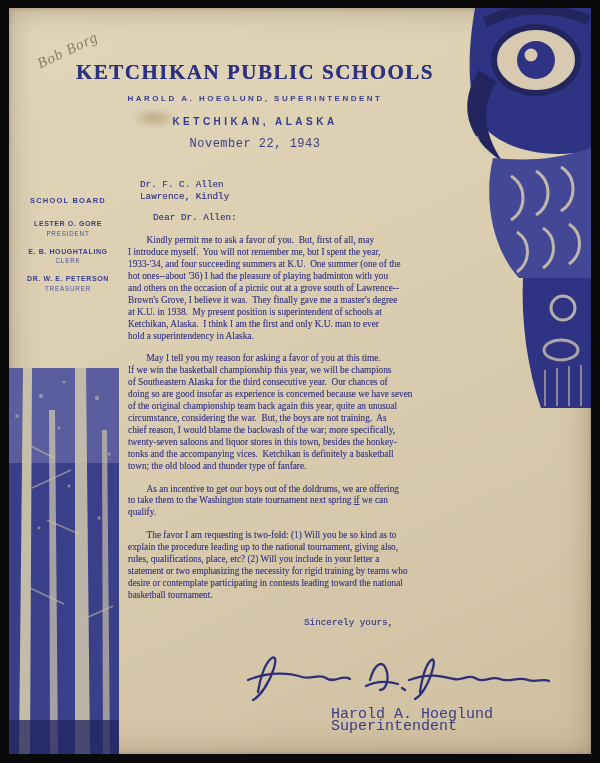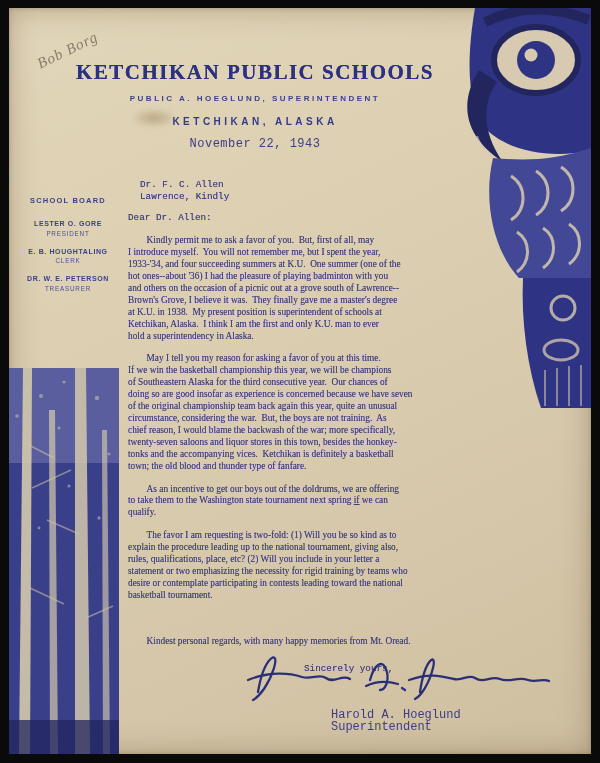--- a/index.html
+++ b/index.html
@@ -35,28 +35,28 @@
   .member{margin-bottom:11px;}
   .m-name{font-size:7px;font-weight:bold;letter-spacing:.6px;}
   .m-role{font-size:6.3px;letter-spacing:.8px;margin-top:2.5px;color:#4a4f97;}
 
   
   .letter-body{position:absolute;left:119px;top:171px;width:446px;
                font-family:"Liberation Mono","DejaVu Sans Mono",monospace;
                font-size:9.3px;line-height:11.9px;color:#3d3c85;
                text-shadow:0 0 .3px rgba(61,60,133,.6);}
   .addr-line{white-space:pre;line-height:12.2px;padding-left:12px;}
-  .salutation{margin-top:9px;}
+  .salutation{margin-top:9px;margin-left:25px;}
   .para{white-space:pre-wrap;margin-top:11px;font-family:Liberation Serif, serif;}
   .para u{text-underline-offset:1px;}
   .para-last{margin-top:34px;}
   .sincerely{margin-top:15px;margin-left:176px;}
   .typed-block{position:absolute;left:322px;top:701px;
                font-family:"Liberation Mono","DejaVu Sans Mono",monospace;
-               font-size:12px;line-height:12px;color:#3d3c85;}
+               font-size:15px;line-height:12px;color:#3d3c85;}
 
   
   .totem{position:absolute;right:0;top:0;width:168px;height:400px;filter:blur(.3px);}
   .forest{position:absolute;left:0;bottom:0;width:110px;height:386px;filter:blur(.35px);}
   .signature{position:absolute;left:233px;top:636px;width:312px;height:68px;}
 </style>
 </head>
 <body>
 
 <div class="stage">
@@ -119,21 +119,21 @@
       </g>
       <rect x="0" y="352" width="110" height="34" fill="#23265e" opacity=".75"></rect>
     </svg>
 
     <div class="hand-note">Bob Borg</div>
 
     <div class="smudge"></div>
 
     <div class="letterhead">
       <div class="lh-title">KETCHIKAN PUBLIC SCHOOLS</div>
-      <div class="lh-sub">PUBLIC A. HOEGLUND, SUPERINTENDENT</div>
+      <div class="lh-sub">HAROLD A. HOEGLUND, SUPERINTENDENT</div>
       <div class="lh-loc">KETCHIKAN, ALASKA</div>
       <div class="lh-date">November 22, 1943</div>
     </div>
 
     <div class="board">
       <div class="board-title">SCHOOL BOARD</div>
       <div class="member">
         <div class="m-name">LESTER O. GORE</div>
         <div class="m-role">PRESIDENT</div>
       </div>
@@ -174,21 +174,20 @@
 town; the old blood and thunder type of fanfare.</div>
       <div class="para"><span>        As an incentive to get our boys out of the doldrums, we are offering
 to take them to the Washington state tournament next spring </span><u>if</u><span> we can
 qualify.</span></div>
       <div class="para">        The favor I am requesting is two-fold: (1) Will you be so kind as to
 explain the procedure leading up to the national tournament, giving also,
 rules, qualifications, place, etc? (2) Will you include in your letter a
 statement or two emphasizing the necessity for rigid training by teams who
 desire or contemplate participating in contests leading toward the national
 basketball tournament.</div>
-      <div class="para para-last">        Kindest personal regards, with many happy memories from Mt. Oread.</div>
 
       <div class="sincerely">Sincerely yours,</div>
     </div>
 
     <svg class="signature" viewBox="0 0 312 68" xmlns="http://www.w3.org/2000/svg">
       <g stroke="#2b2f7a" stroke-width="2.3" fill="none" stroke-linecap="round">
         <path d="M16,48 C22,12 38,4 32,24 C27,40 18,52 11,56"></path>
         <path d="M6,36 C28,27 48,29 60,33 C70,36 77,29 84,34 C92,40 100,30 108,35"></path>
         <path d="M128,36 C133,18 142,15 145,28 C147,38 143,46 138,46"></path>
         <path d="M124,42 C134,37 146,37 156,40"></path>

